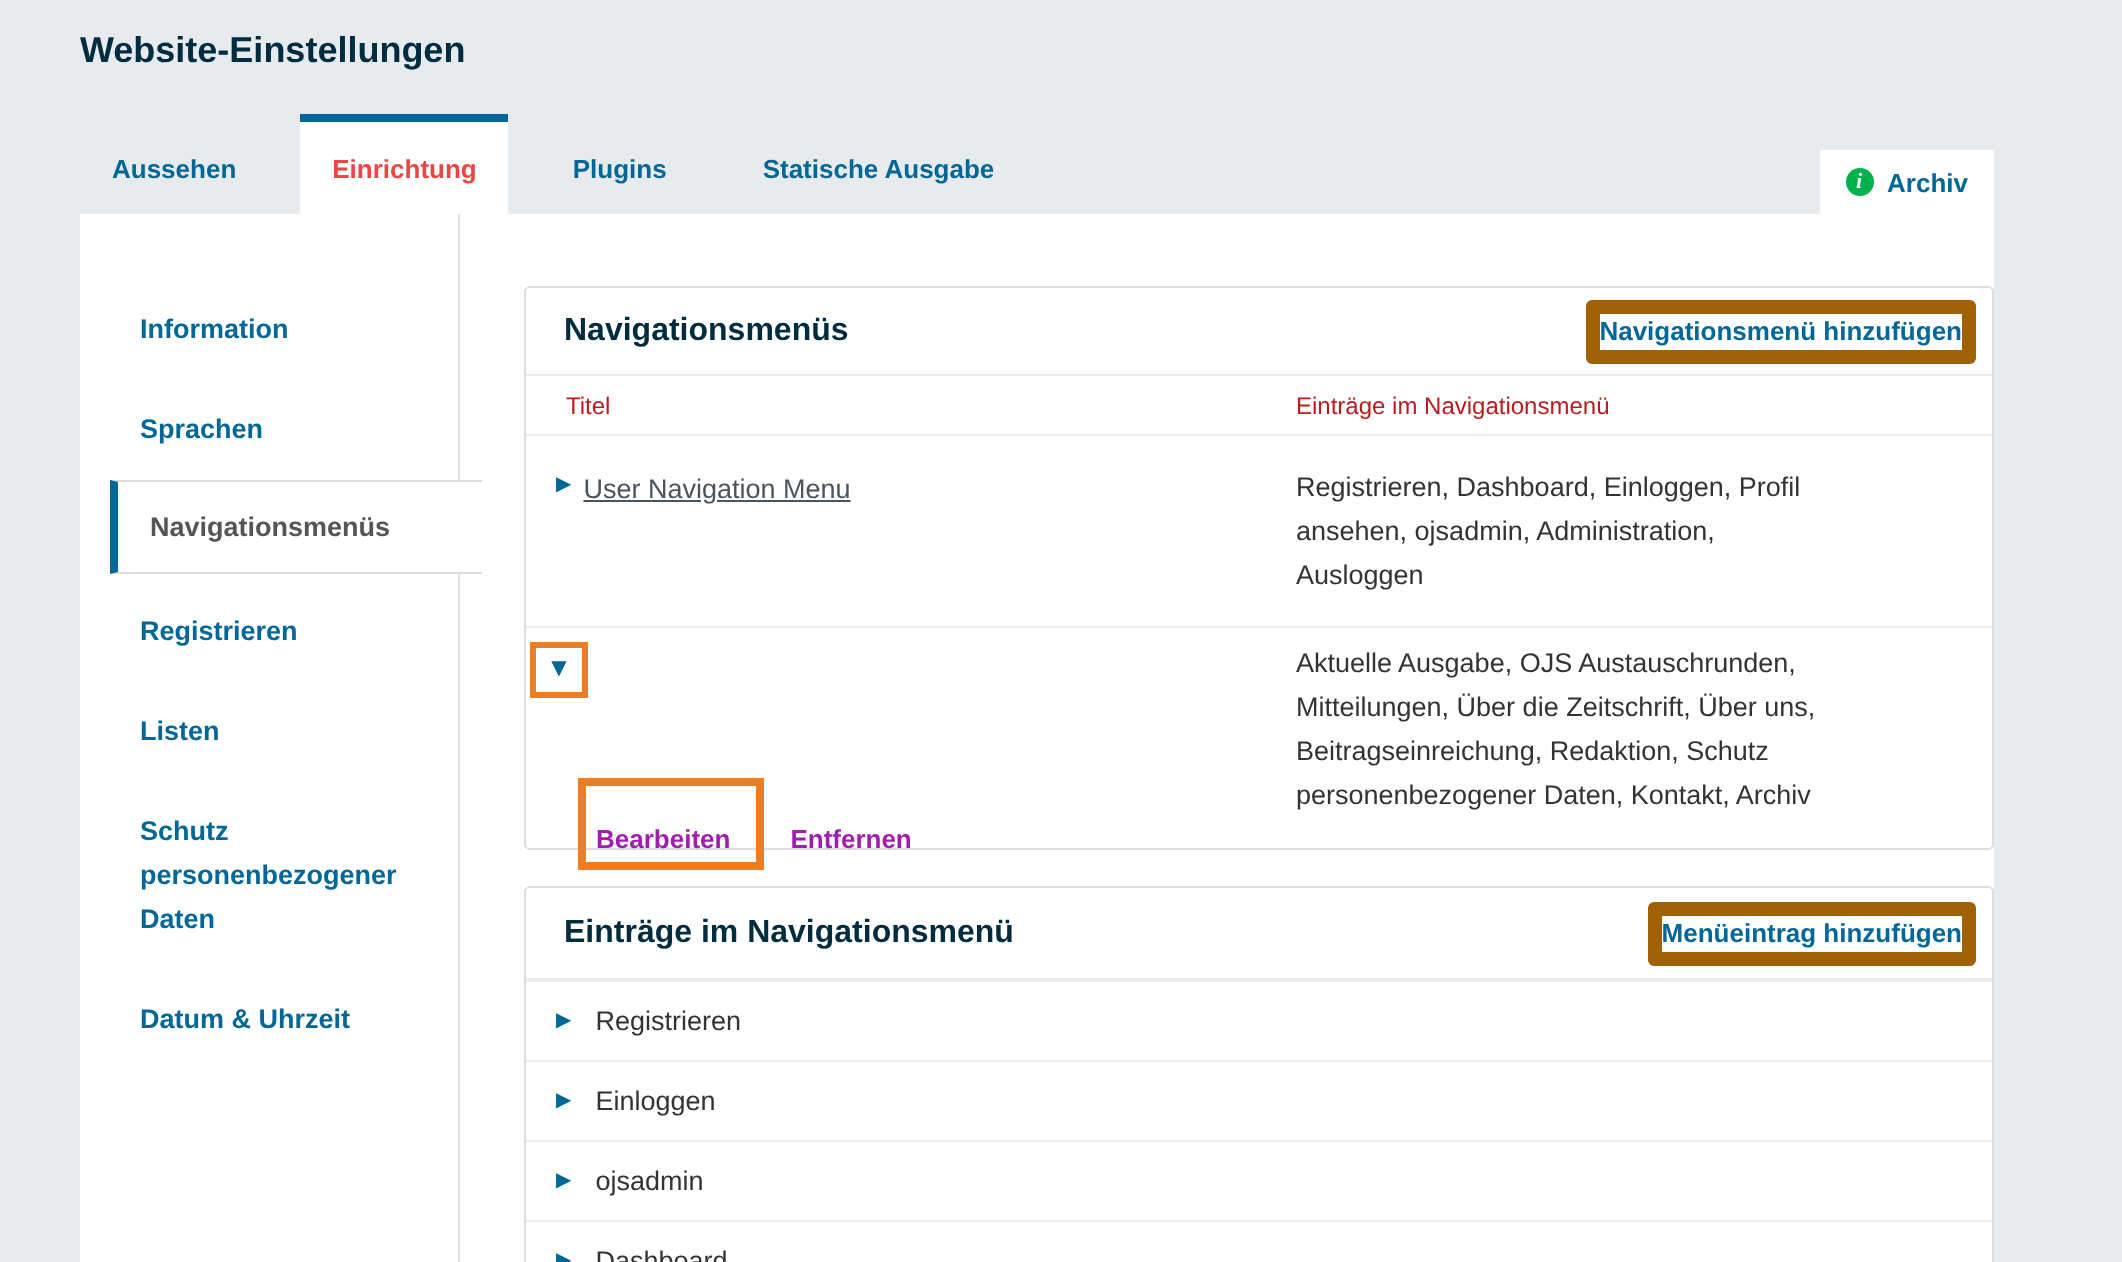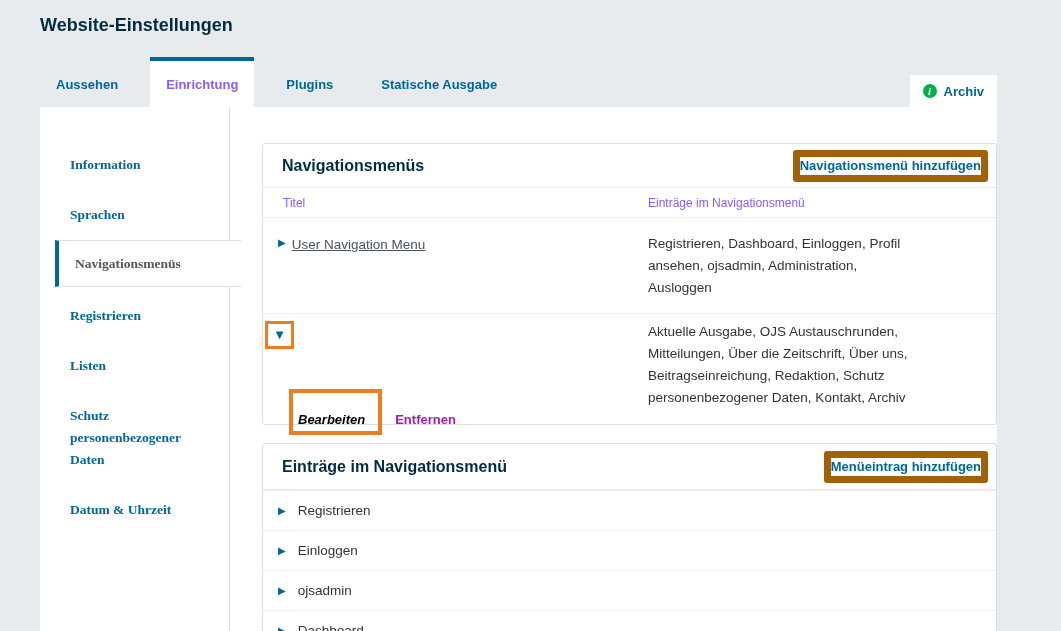--- a/index.html
+++ b/index.html
@@ -18,21 +18,21 @@
   .tabs {
     position:absolute; left:40px; top:57px; height:50px;
     display:flex; align-items:stretch;gap:16px;
   }
   .tab {
     display:flex; align-items:center; padding:0 16px;
     color:#006798; font-weight:bold; font-size:13px;
     border-top:4px solid transparent; cursor:pointer;
   }
   .tab.active {
-    background:#fff; border-top-color:#006798; color:#8b5cf6;
+    background:#fff; border-top-color:#006798; color:#ef4444;
   }
   .help-tab {
     position:absolute; top:75px; right:64px; height:32px;
     background:#fff; display:flex; align-items:center;
     padding:0 13px; gap:7px; cursor:pointer;
   }
   .info-icon {
     width:14px; height:14px; border-radius:50%;
     background:#00b24e; color:#fff;
     font-family:"Liberation Serif", serif; font-style:italic; font-weight:bold;
@@ -42,21 +42,20 @@
 
   
   .content {
     position:absolute; left:40px; top:107px; width:957px; height:524px;
     background:#fff;
   }
   
   .sidebar {
     position:absolute; left:0; top:0; width:190px; height:100%;
     border-right:1px solid #ddd;
-    font-family:Liberation Serif, serif;
   }
   .side-item {
     position:absolute; left:30px; width:150px;
     color:#006798; font-weight:bold; font-size:13.5px; line-height:22px;
     cursor:pointer;
   }
   .side-item.active {
     left:15px; top:133px; width:186px; height:47px;
     background:#fff; z-index:2;
     border-top:1px solid #ddd; border-bottom:1px solid #ddd;
@@ -79,21 +78,21 @@
   .btn {
     background:#fff; border:7px solid #a16207; border-radius:3px;
     color:#006798; font-weight:bold; font-size:13px;
     font-family:"Liberation Sans", sans-serif;
     height:32px; padding:0 0; cursor:pointer;
   }
   
   .col-head {
     display:flex; height:30px; align-items:center;
     border-bottom:1px solid #eee;
-    font-size:12px; color:#8b5cf6;
+    font-size:12px; color:#b91c1c;
   }
   .col-head .c1 { width:385px; padding-left:20px; }
   .col-head .c2 { flex:1; }
   .grid-row { border-bottom:1px solid #eee; }
   .grid-row.last { border-bottom:none; }
   .row-flex { display:flex; align-items:flex-start; }
   .grid-row .row-flex { padding-top:15px; padding-bottom:14px; }
   .grid-row.last .row-flex { padding-top:7px; padding-bottom:0; }
   .cell-title {
     width:385px; padding-left:15px;
@@ -115,21 +114,21 @@
     font-size:13.5px; line-height:20px; margin-top:2px; cursor:pointer;
   }
   .cell-items {
     flex:1; padding-right:76px;
     font-size:13.5px; color:#333; line-height:22px;
   }
   .row-actions {
     display:flex; gap:30px; padding:3px 0 3px 35px;
     font-size:13px; font-weight:bold;
   }
-  .action-edit { color:#000000; text-decoration:none; cursor:pointer;font-style:italic; }
+  .action-edit { color:#a21caf; text-decoration:none; cursor:pointer; }
   .action-delete { color:#a21caf; text-decoration:none; cursor:pointer; }
   .hl-edit-box {
     position:absolute; left:26px; top:245px; width:93px; height:46px;
     border:4px solid #ee7d22; pointer-events:none; z-index:5;
   }
   
   .list-row {
     height:40px; display:flex; align-items:center;
     padding-left:15px; gap:12px;
     border-top:1px solid #eee;

